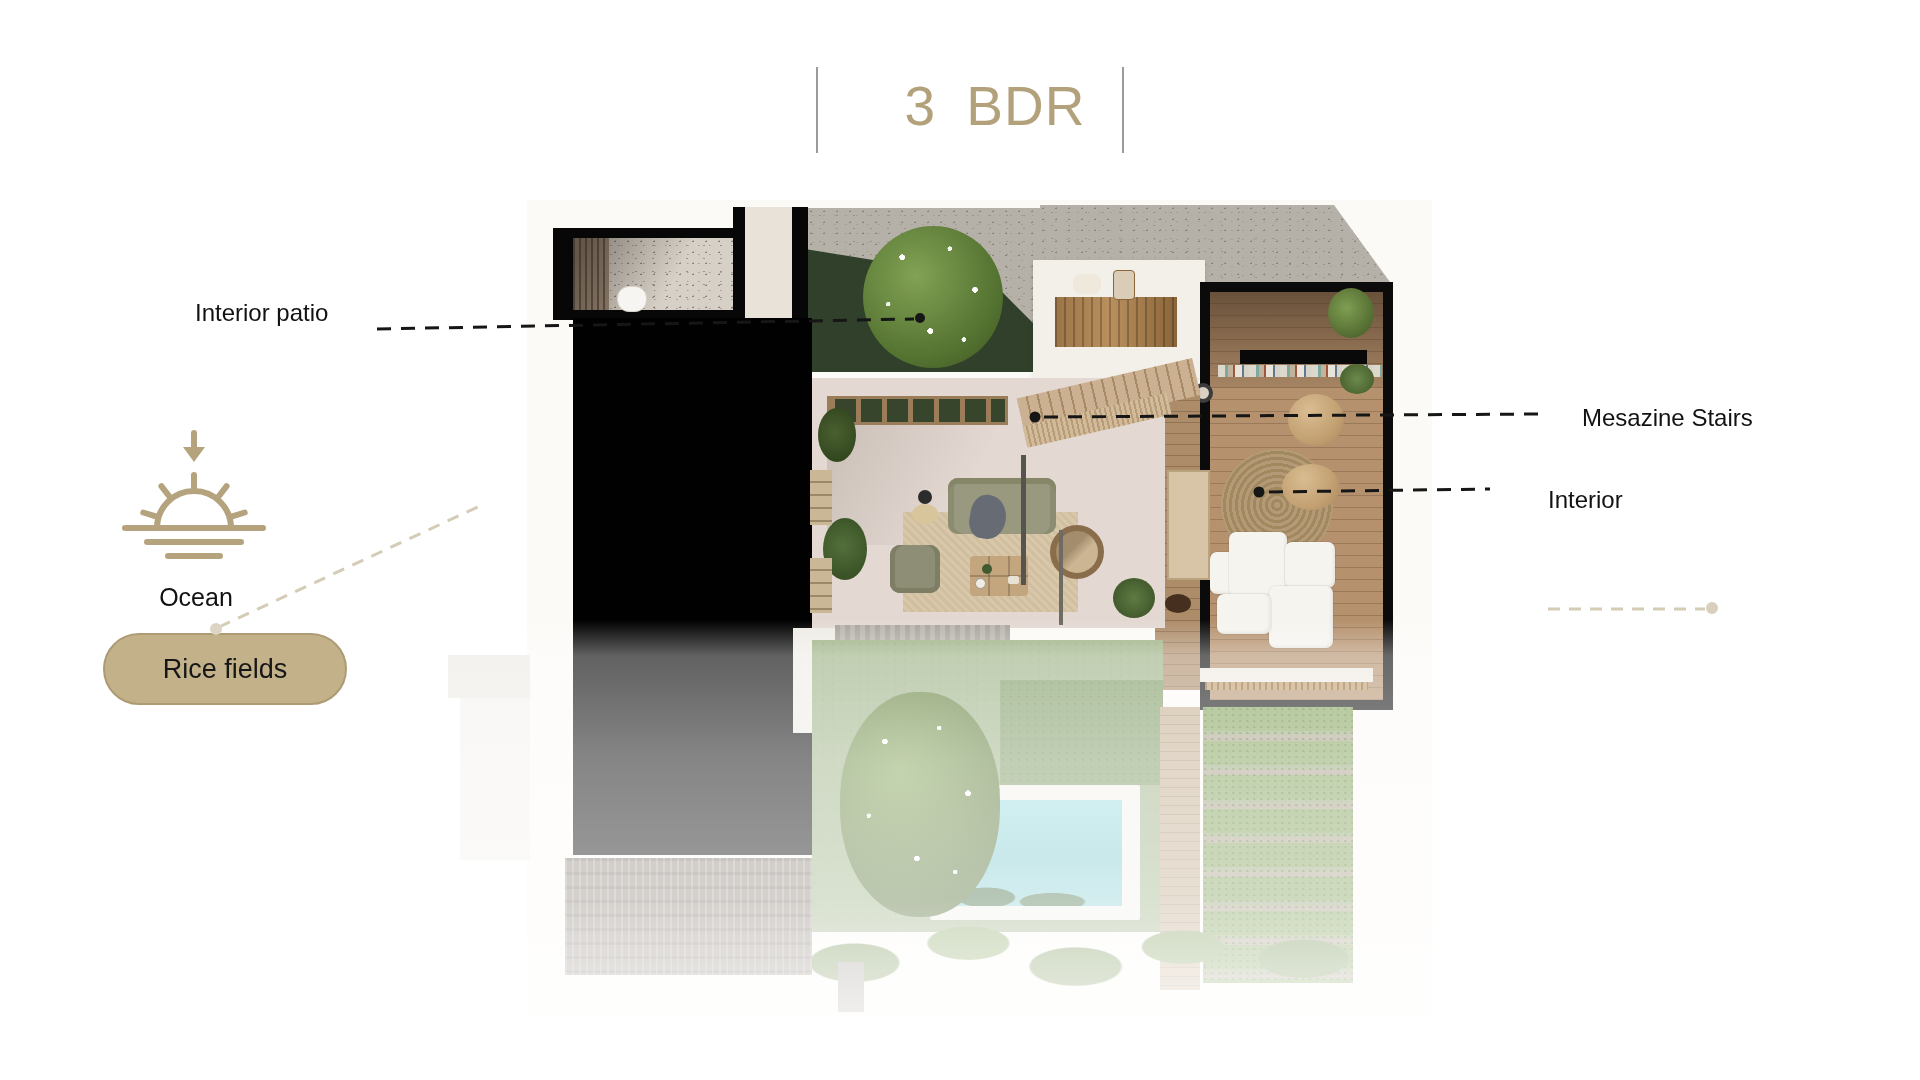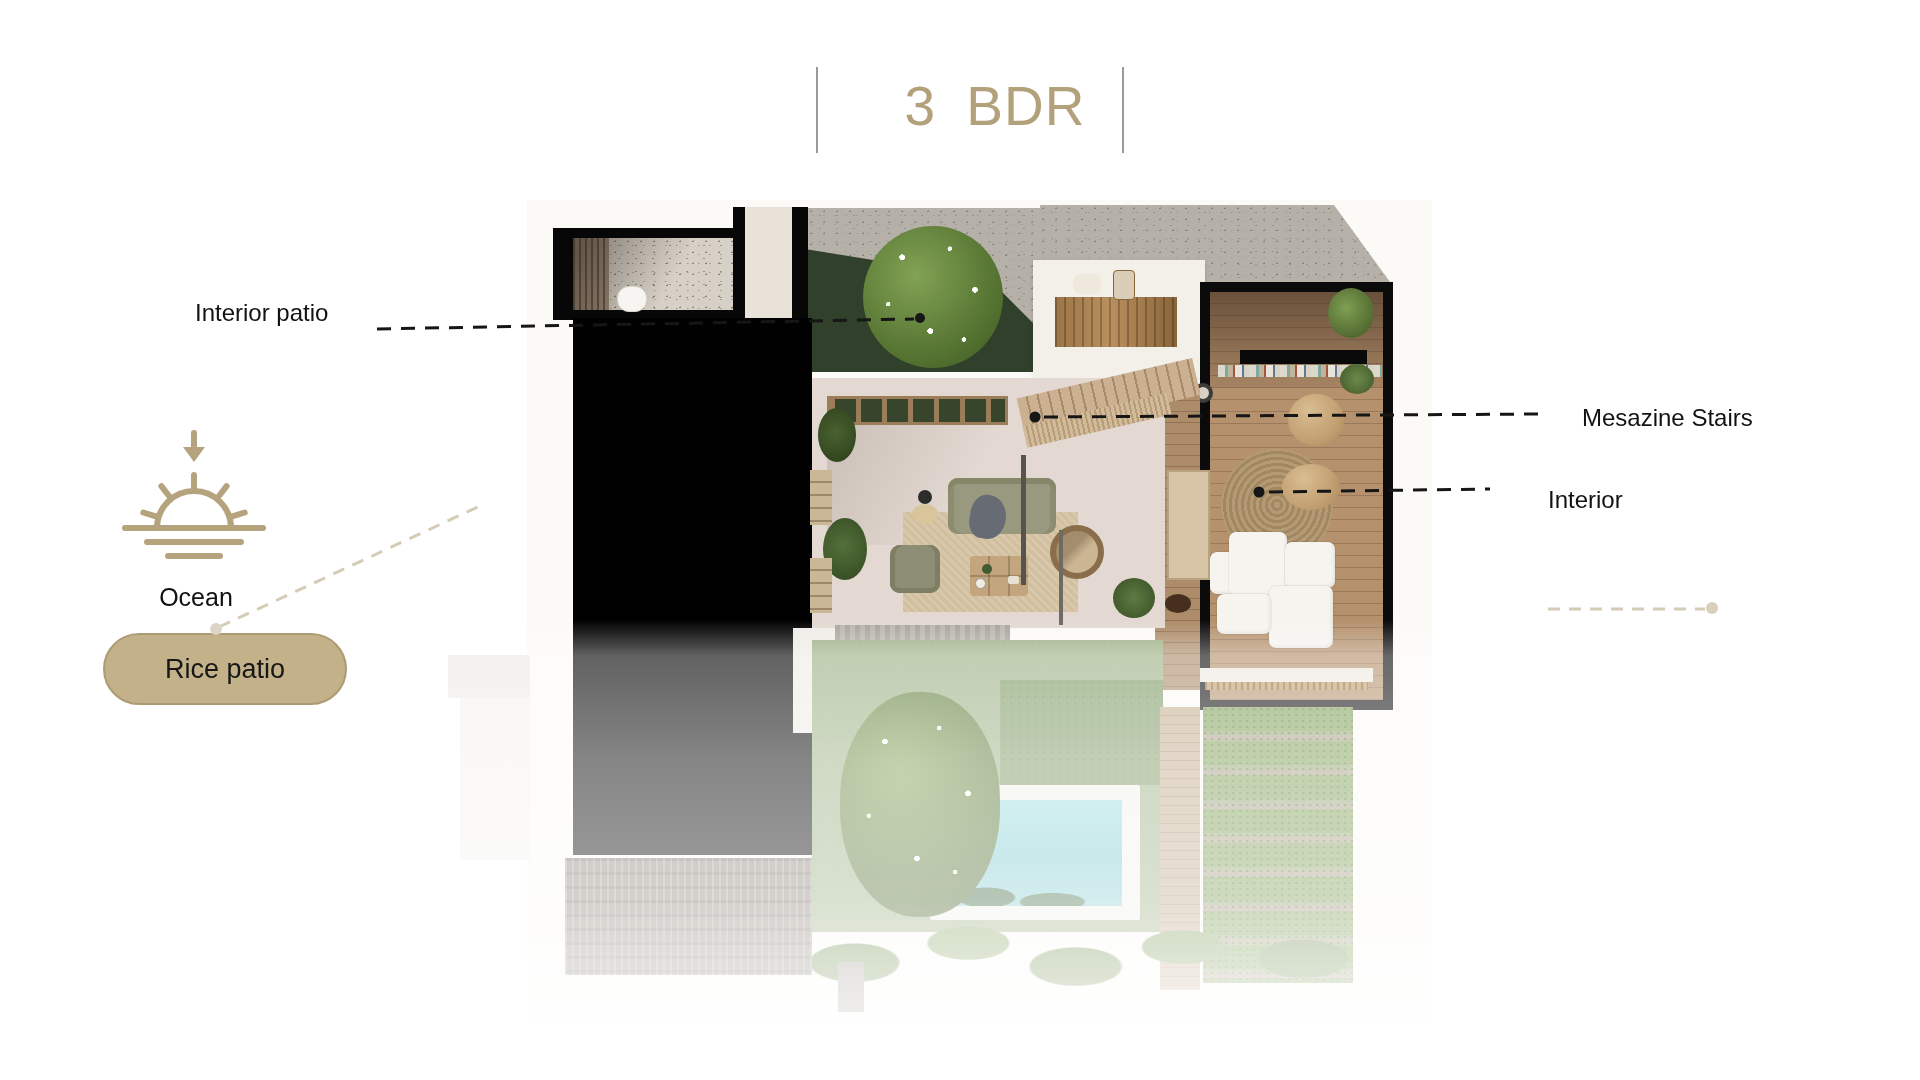--- a/index.html
+++ b/index.html
@@ -307,16 +307,16 @@
     <line x1="11" y1="108" x2="149" y2="108"></line>
     <line x1="33" y1="122" x2="127" y2="122"></line>
     <line x1="54" y1="136" x2="106" y2="136"></line>
   </svg>
 
   <div class="a lbl lbl-patio">Interior patio</div>
   <div class="a lbl lbl-stairs">Mesazine Stairs</div>
   <div class="a lbl lbl-mesazine">Interior</div>
   <div class="a lbl lbl-sunset">Ocean</div>
   <div class="a pill pill-rice">
-    <span>Rice patio</span>
+    <span>Rice fields</span>
   </div>
 
 </div>
 
 </body></html>

